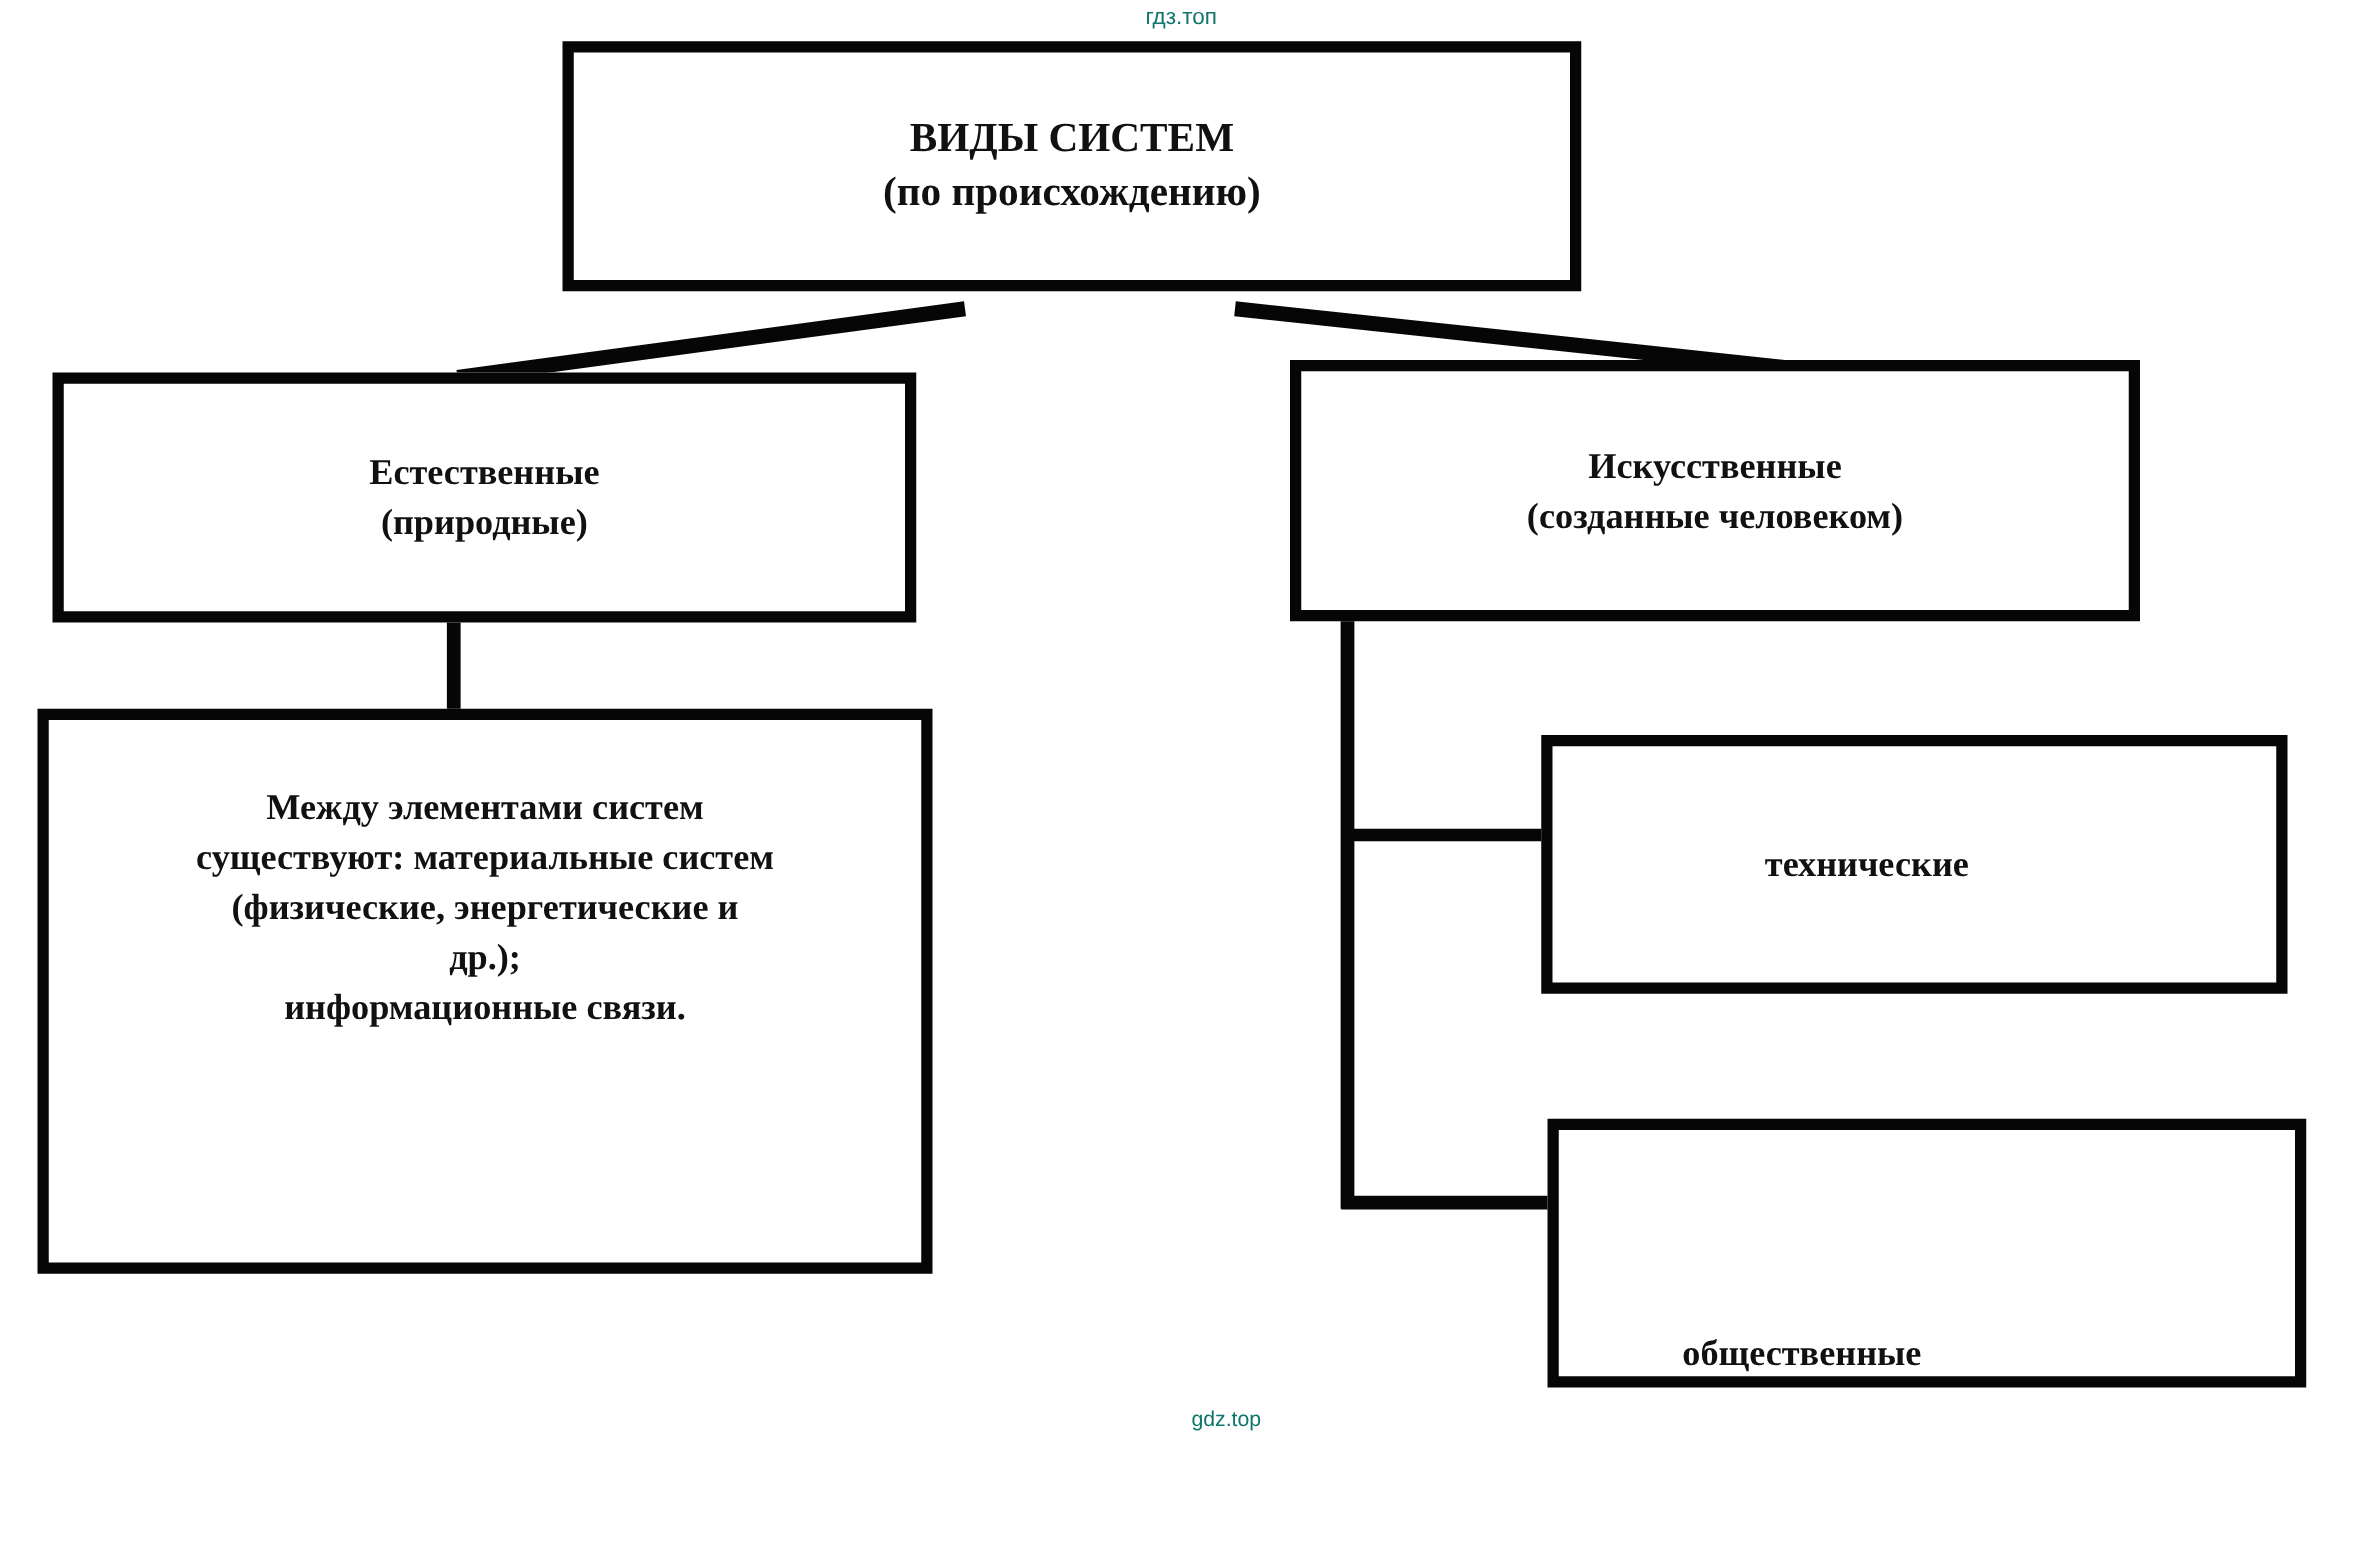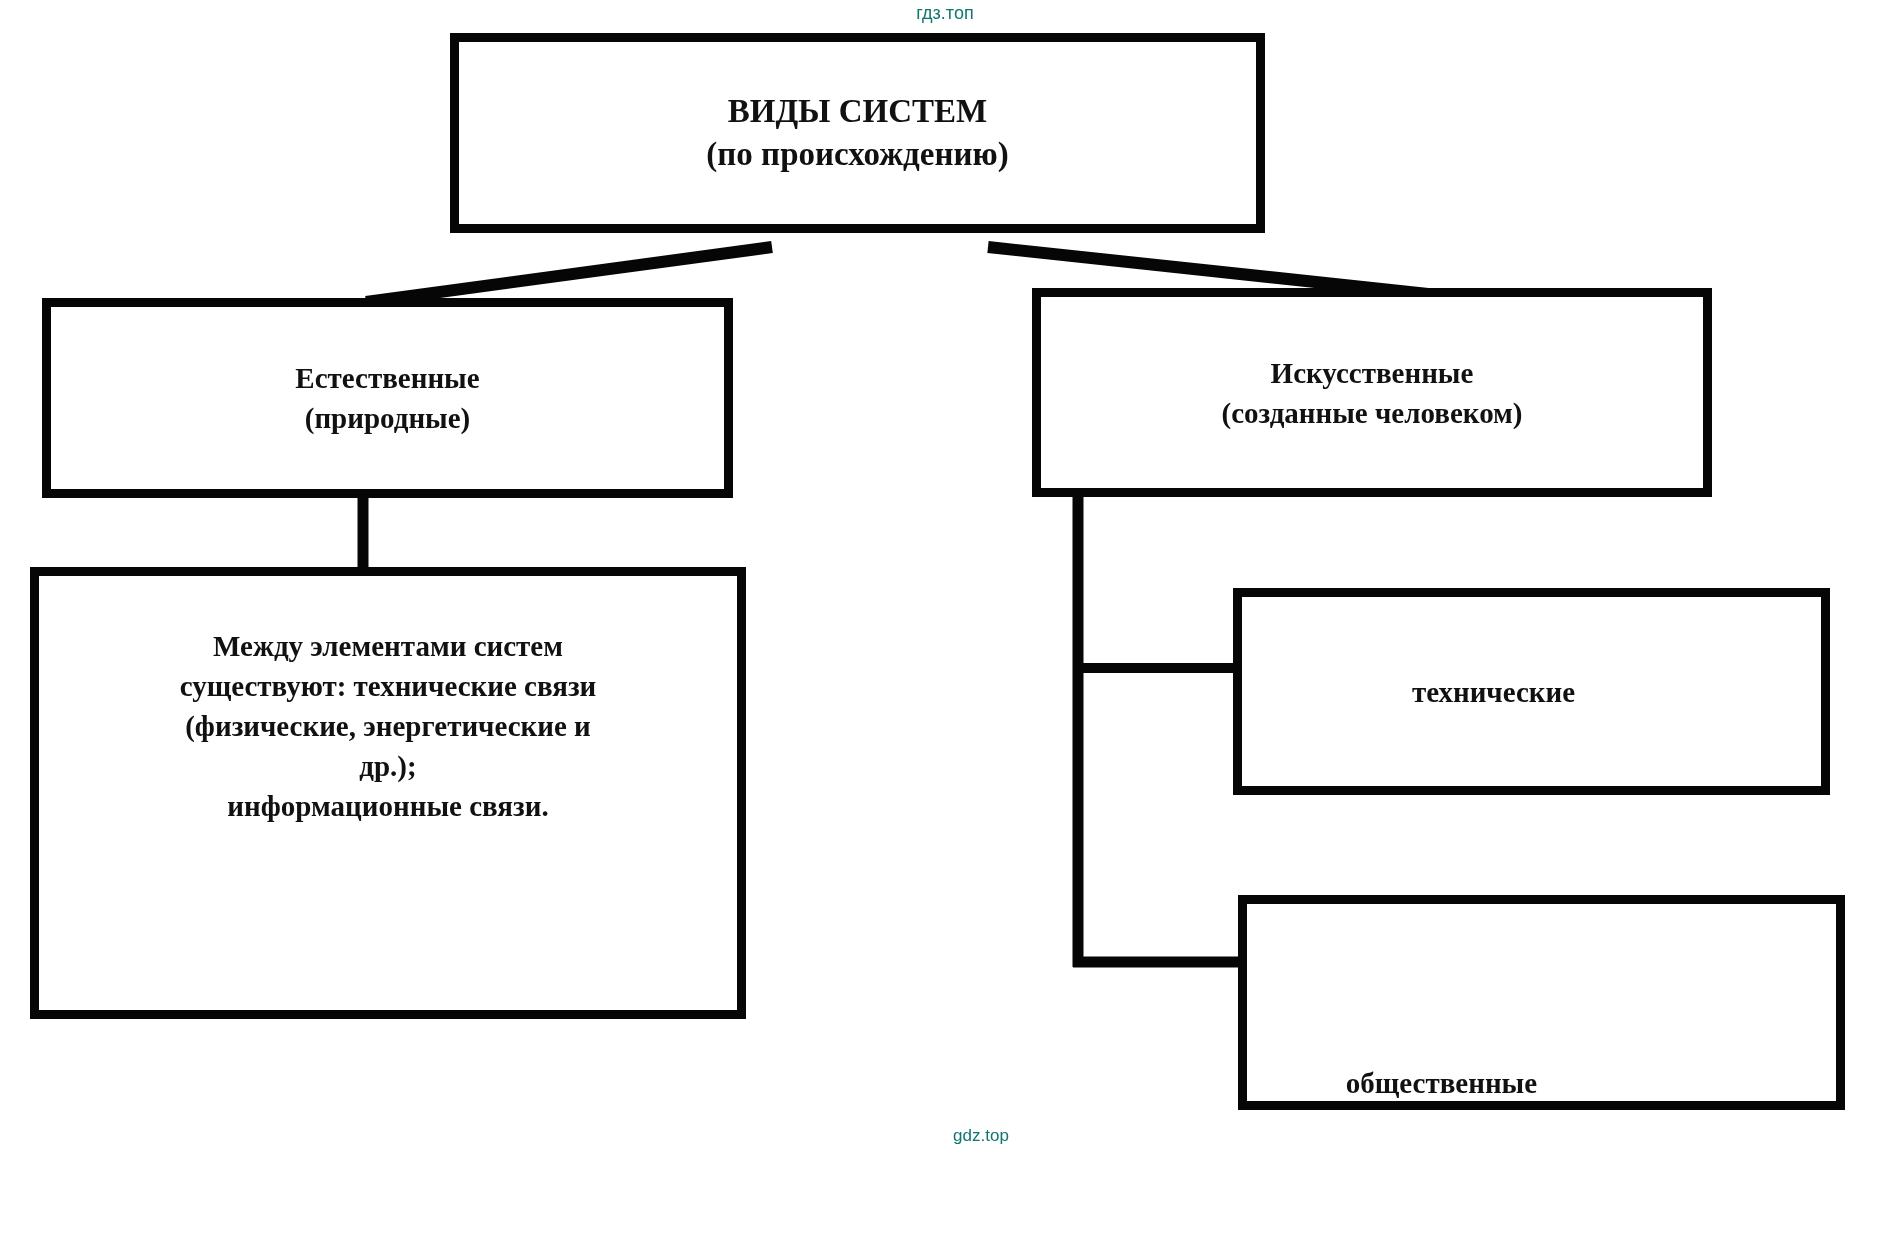--- a/index.html
+++ b/index.html
@@ -100,21 +100,21 @@
     <span class="ln">(по происхождению)</span>
   </div>
 
   <div class="node node-natural">
     <span class="ln">Естественные</span>
     <span class="ln">(природные)</span>
   </div>
 
   <div class="node node-natural-detail">
     <span class="ln">Между элементами систем</span>
-    <span class="ln">существуют: технические связи</span>
+    <span class="ln">существуют: материальные систем</span>
     <span class="ln">(физические, энергетические и</span>
     <span class="ln">др.);</span>
     <span class="ln">информационные связи.</span>
   </div>
 
   <div class="node node-artificial">
     <span class="ln">Искусственные</span>
     <span class="ln">(созданные человеком)</span>
   </div>
 

